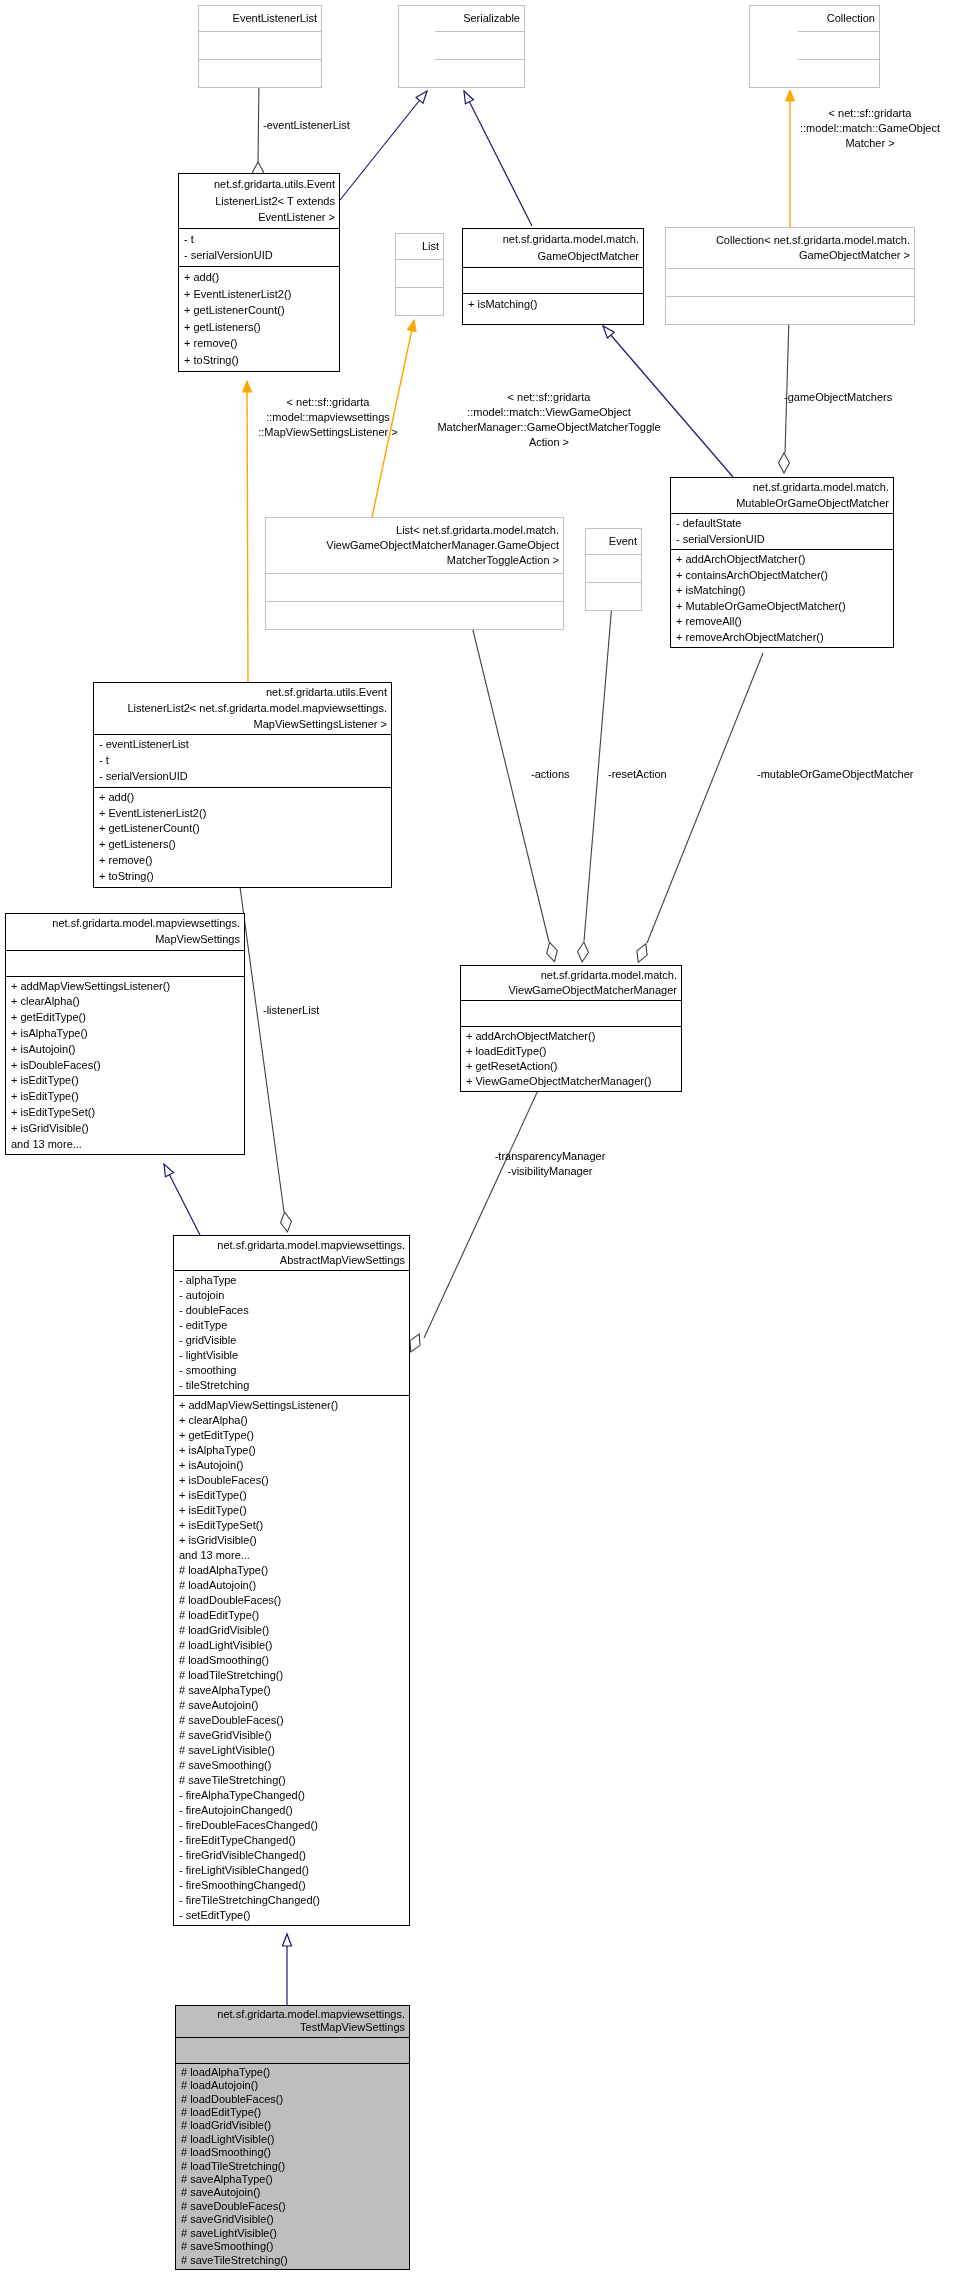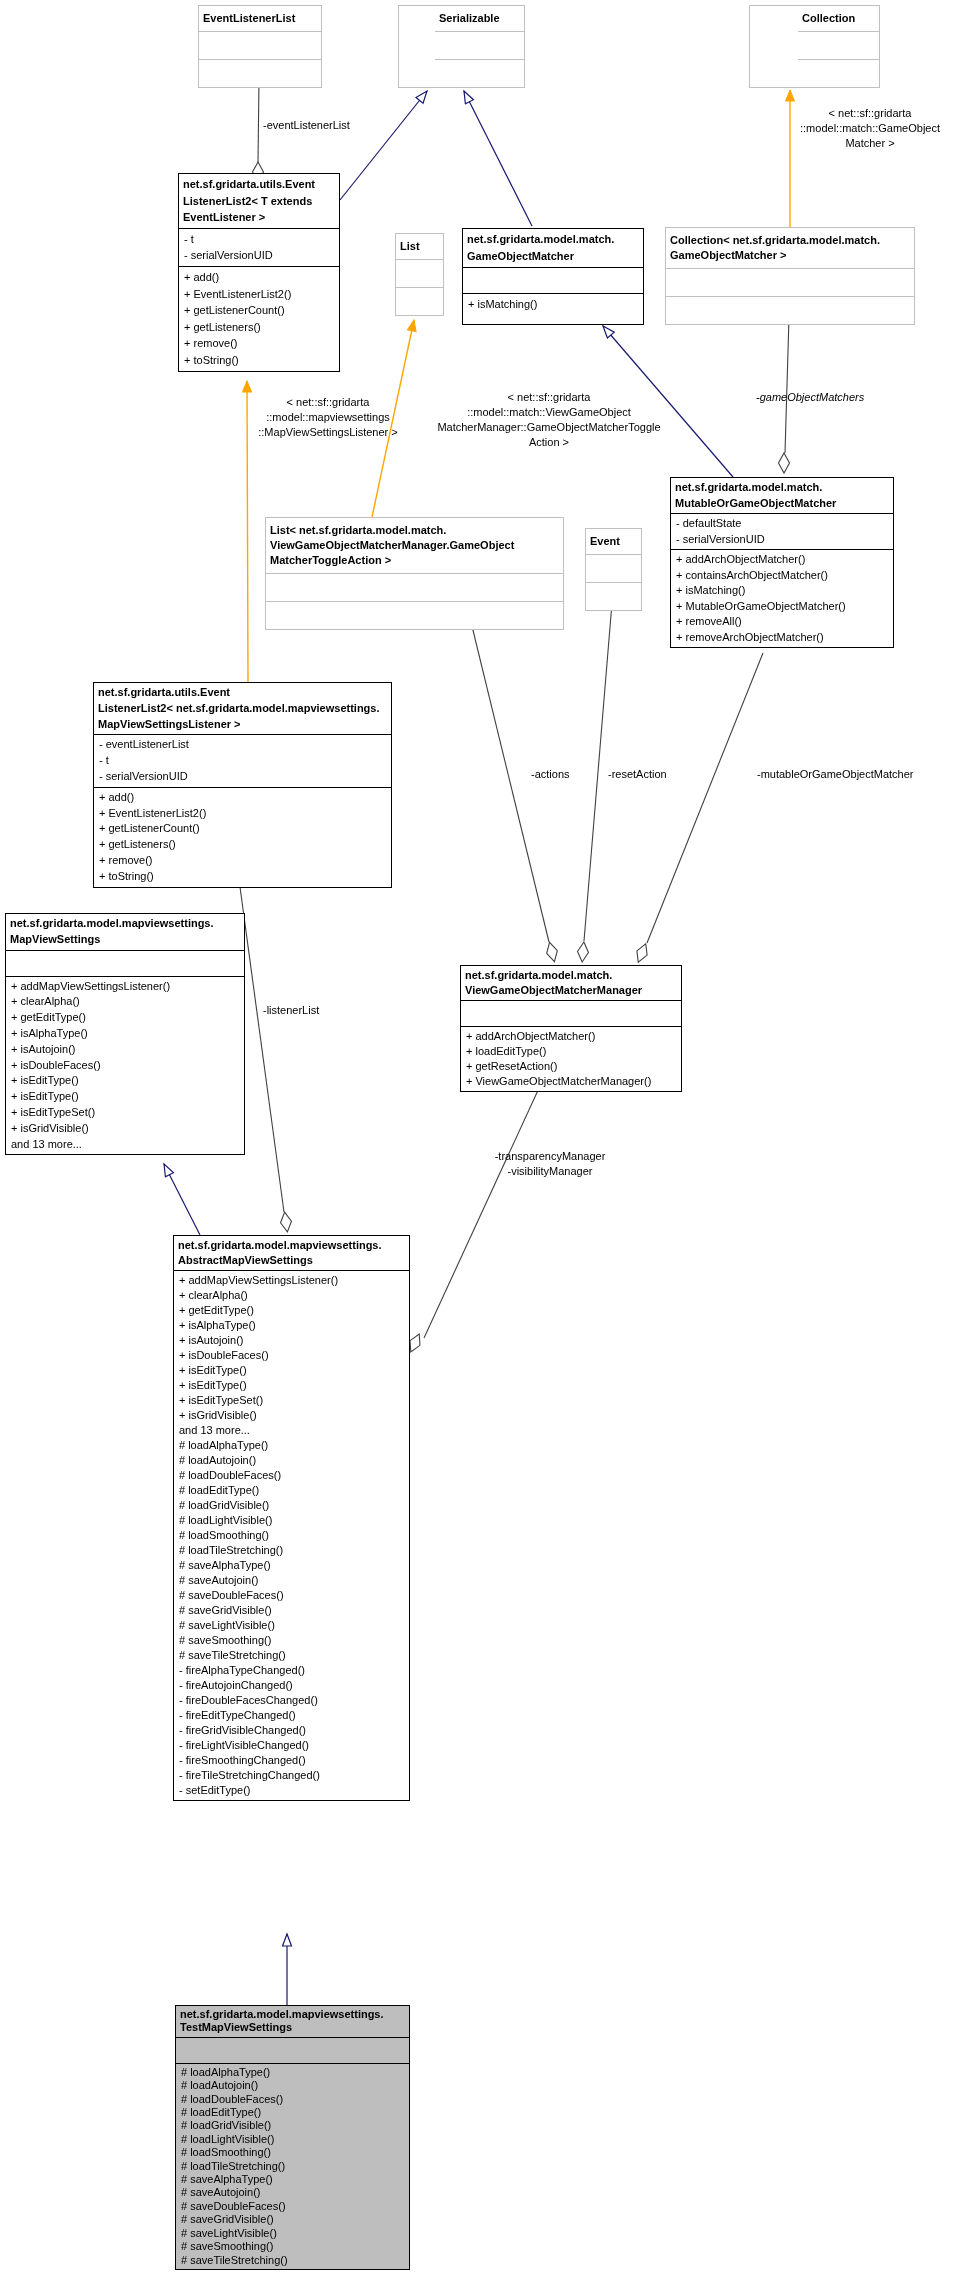--- a/index.html
+++ b/index.html
@@ -25,21 +25,21 @@
   .edge-mem{stroke:var(--member-edge);stroke-width:1.1;fill:none;}
   .diamond{fill:#ffffff;stroke:var(--member-edge);stroke-width:1.1;}
 
   .node{
     position:absolute;background:var(--node-fill);
     border:1px solid var(--node-border);
     line-height:15px;
   }
   .node.gray{background:var(--highlight-node-fill);}
   .node.ext{border-color:var(--external-node-border);}
-  .ttl{text-align:left;padding:2px 4px;white-space:nowrap;font-weight:bold;}
+  .ttl{text-align:right;padding:2px 4px;white-space:nowrap;}
   .ext .ttl{padding:5px 4px;}
   .sec{border-top:1px solid var(--node-border);padding:2px 5px;text-align:left;white-space:nowrap;}
   .ext .sec{border-top-color:var(--external-node-border);}
   .sec:empty{min-height:21px;}
   .ext .sec:empty{min-height:23px;}
 
   .elabel{position:absolute;white-space:nowrap;line-height:15px;}
   .elabel.multi{white-space:normal;text-align:center;}
 </style>
 </head>
@@ -251,20 +251,30 @@
         <div>+ loadEditType()</div>
         <div>+ getResetAction()</div>
         <div>+ ViewGameObjectMatcherManager()</div>
       </div>
   </div>
 
   <div class="node" style="left:173px;top:1235px;width:235px;">
     <div class="ttl">
         <div>net.sf.gridarta.model.mapviewsettings.</div>
         <div>AbstractMapViewSettings</div>
+      </div>
+    <div class="sec">
+        <div>- alphaType</div>
+        <div>- autojoin</div>
+        <div>- doubleFaces</div>
+        <div>- editType</div>
+        <div>- gridVisible</div>
+        <div>- lightVisible</div>
+        <div>- smoothing</div>
+        <div>- tileStretching</div>
       </div>
     <div class="sec">
         <div>+ addMapViewSettingsListener()</div>
         <div>+ clearAlpha()</div>
         <div>+ getEditType()</div>
         <div>+ isAlphaType()</div>
         <div>+ isAutojoin()</div>
         <div>+ isDoubleFaces()</div>
         <div>+ isEditType()</div>
         <div>+ isEditType()</div>
@@ -337,21 +347,21 @@
       <div>::MapViewSettingsListener &gt;</div>
     </div>
 
   <div class="elabel multi" style="left:416px;top:390px;width:266px;">
       <div>&lt; net::sf::gridarta</div>
       <div>::model::match::ViewGameObject</div>
       <div>MatcherManager::GameObjectMatcherToggle</div>
       <div>Action &gt;</div>
     </div>
 
-  <div class="elabel" style="left:756px;top:390px;font-style:italic;">-gameObjectMatchers</div>
+  <div class="elabel" style="left:784px;top:390px;">-gameObjectMatchers</div>
 
   <div class="elabel" style="left:531px;top:767px;">-actions</div>
 
   <div class="elabel" style="left:608px;top:767px;">-resetAction</div>
 
   <div class="elabel" style="left:757px;top:767px;">-mutableOrGameObjectMatcher</div>
 
   <div class="elabel" style="left:263px;top:1003px;">-listenerList</div>
 
   <div class="elabel multi" style="left:488px;top:1149px;width:124px;">

